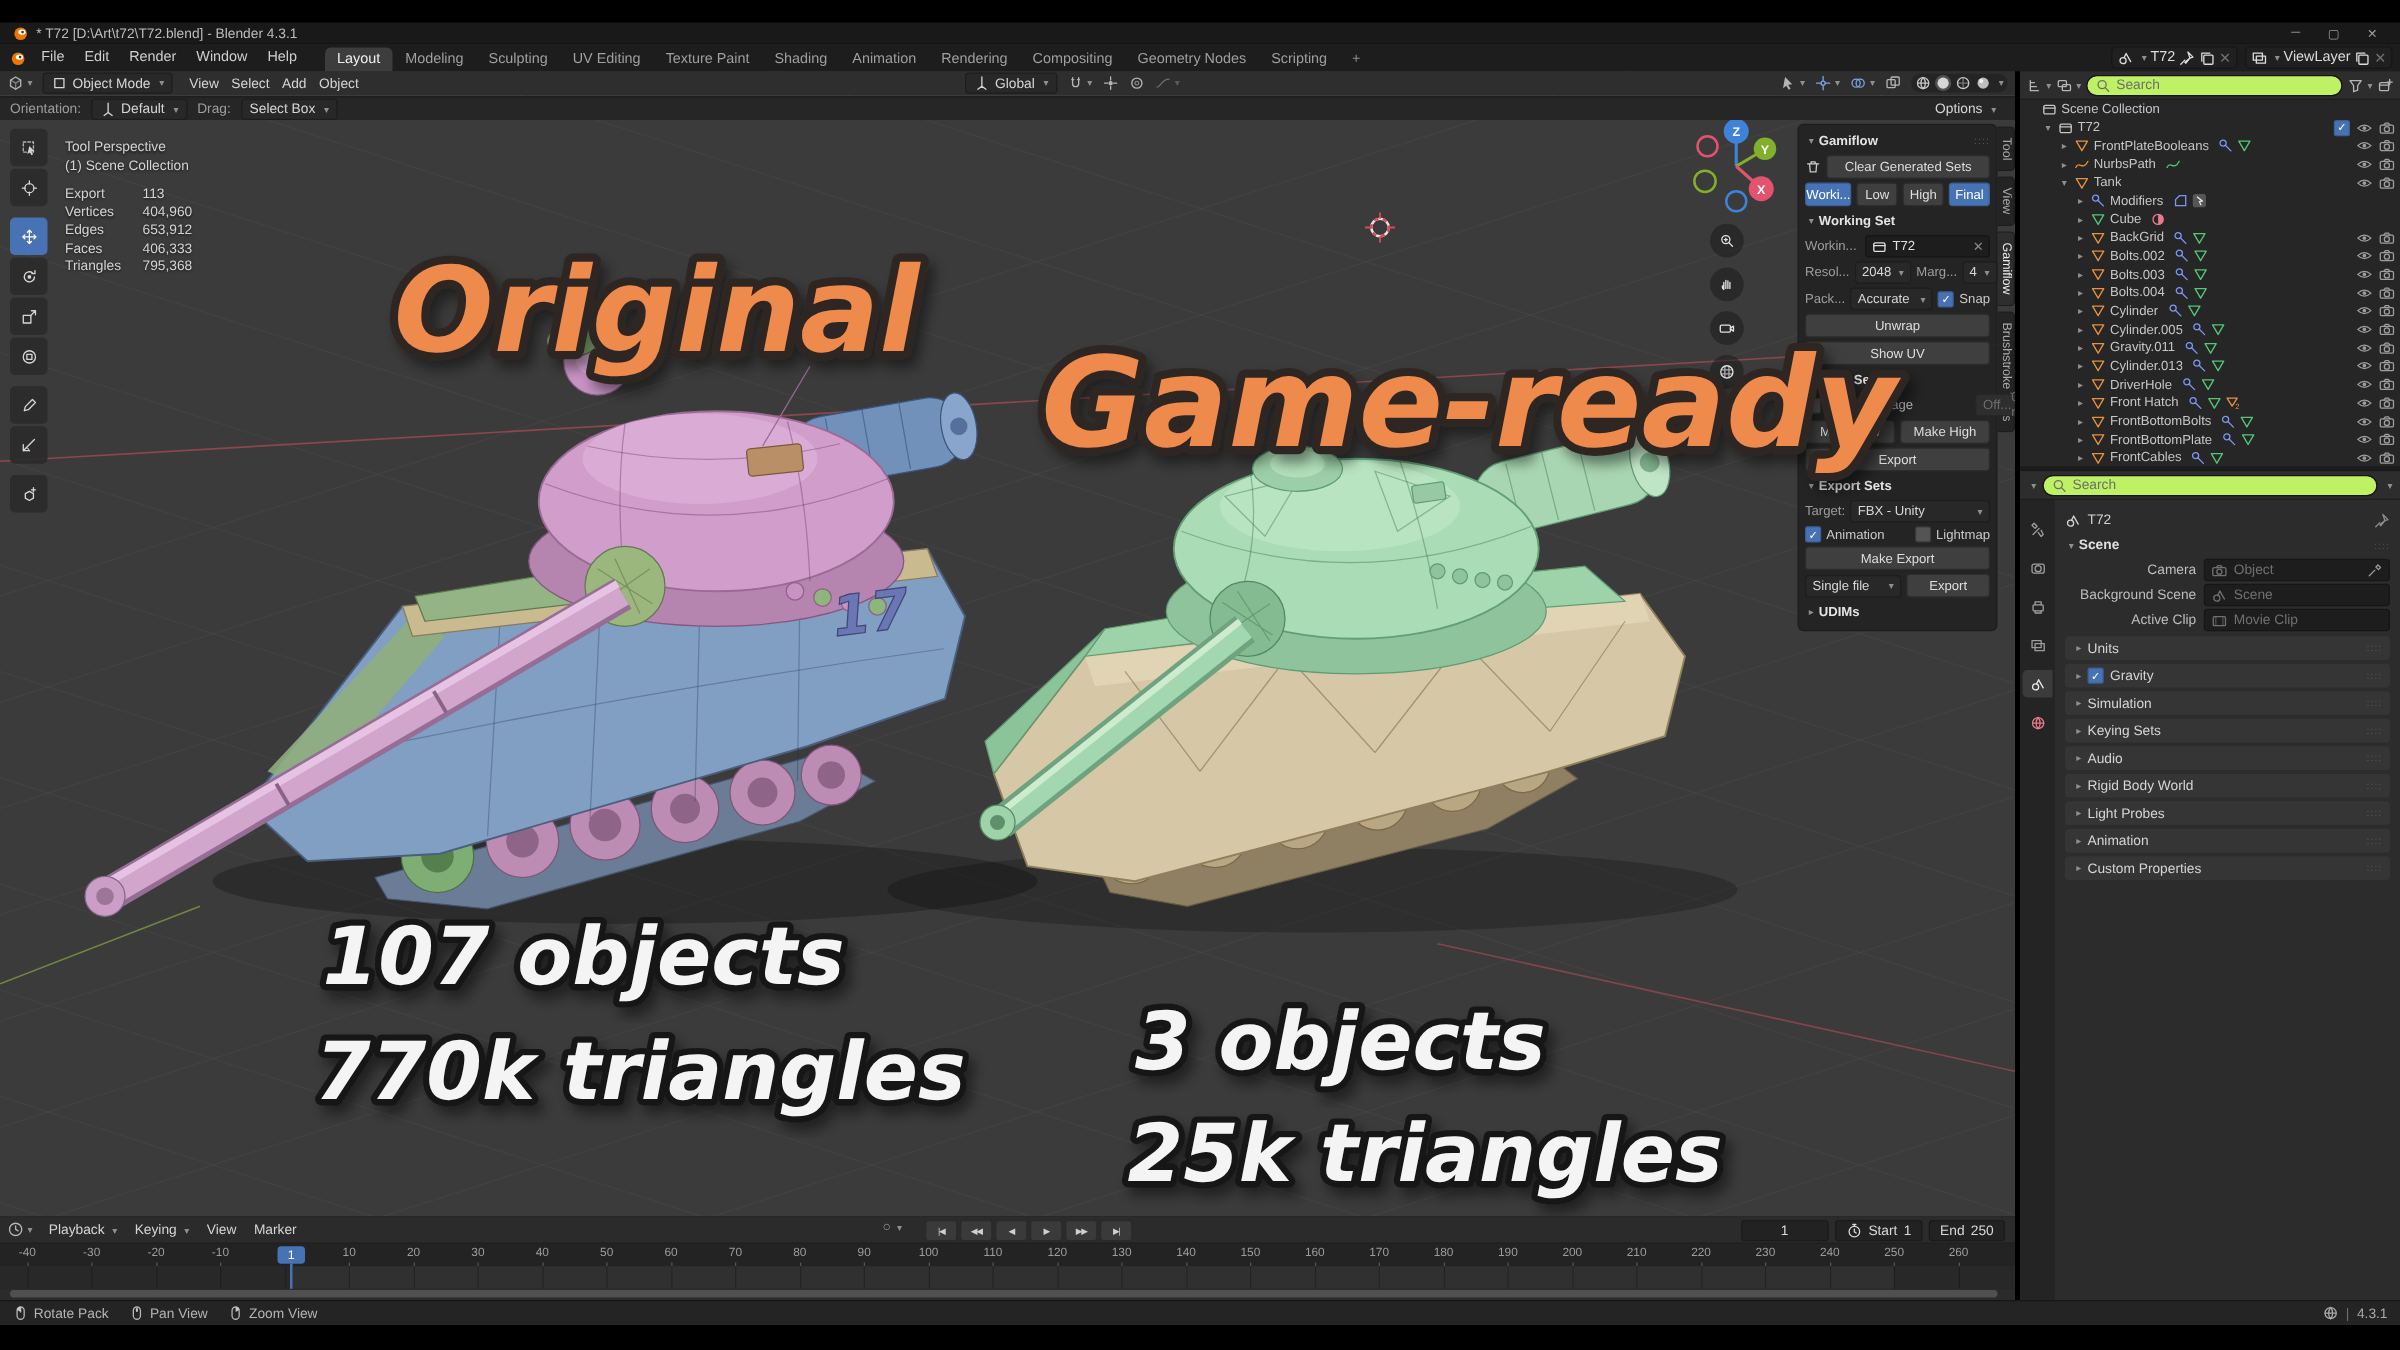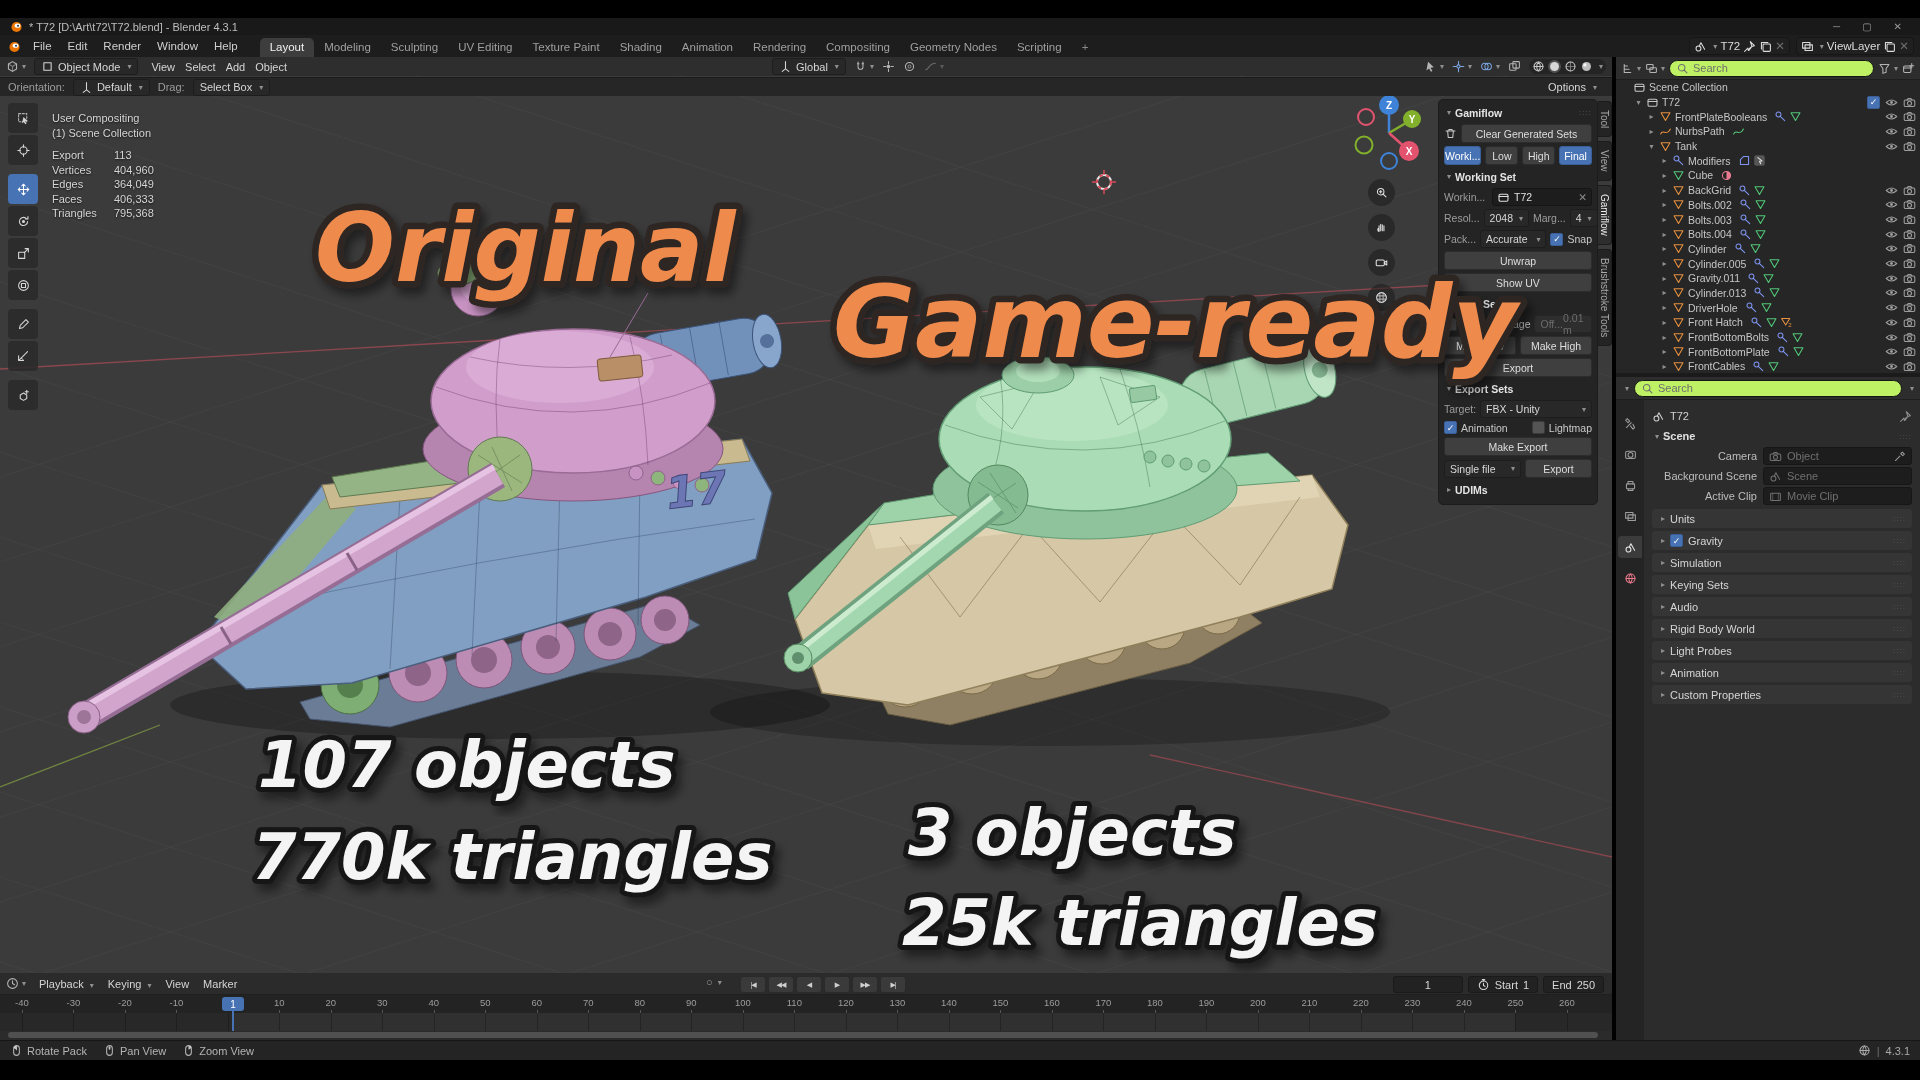--- a/index.html
+++ b/index.html
@@ -66,21 +66,21 @@
   #gpanel .phead .grip{margin-left:auto;color:#5c5c5c;letter-spacing:1px;font-size:8px;}
   .gbtn{background:#3f3f3f;border:1px solid #2c2c2c;border-radius:3px;height:17px;display:flex;
         align-items:center;justify-content:center;color:#dedede;flex:1;}
   .gbtn.blue{background:#4772b3;border-color:#3a5f98;color:#fff;}
   .grow{display:flex;align-items:center;gap:4px;margin:3px 0;}
   .gdd{background:#282828;border:1px solid #1d1d1d;border-radius:3px;height:16px;display:flex;
        align-items:center;padding:0 5px;gap:3px;color:#d8d8d8;flex:1;justify-content:space-between;}
   .gfield{background:#1d1d1d;border:1px solid #151515;border-radius:3px;height:16px;display:flex;
           align-items:center;padding:0 4px;gap:4px;flex:1;color:#e0e0e0;}
   .gdis{background:#2e2e2e;border:1px solid #262626;border-radius:3px;height:16px;display:flex;
-        align-items:center;justify-content:space-between;padding:0 5px;color:#6d6d6d;flex:1;}
+        align-items:center;justify-content:space-between;padding:0 5px;color:#6d6d6d;flex:1;margin-left:46px;}
   .cb{width:11px;height:11px;border-radius:2px;background:#545454;border:1px solid #3a3a3a;display:inline-flex;
       align-items:center;justify-content:center;font-size:9px;color:#fff;flex:0 0 auto;}
   .cb.on{background:#4772b3;border-color:#3a5f98;}
   #sidetabs{position:absolute;left:1598px;top:44px;z-index:19;display:flex;flex-direction:column;gap:4px;}
   .stab{writing-mode:vertical-rl;background:#242424;color:#a8a8a8;font-size:10px;padding:8px 1px;
         border-radius:0 4px 4px 0;border:1px solid #1b1b1b;border-left:none;text-align:center;}
   .stab.active{background:#2e2e2e;color:#ececec;}
   
   #timeline{position:absolute;left:0;top:973px;width:1612px;height:67px;background:#2b2b2b;}
   #tl-head{position:absolute;left:0;top:0;width:100%;height:22px;display:flex;align-items:center;
@@ -583,34 +583,34 @@
           <span class="ch">▾</span>
       </span>
       <span class="hspacer"></span>
       <span class="dd" style="background:transparent;border-color:transparent">
         <span>Options</span>
           <span class="ch">▾</span>
       </span>
     </div>
 
     <div id="stats">
-      <div>User Compositing</div>
+      <div>Tool Perspective</div>
       <div style="margin-bottom:8px">(1) Scene Collection</div>
       <div id="stats-rows">
           <div class="srow">
             <span class="k">Export</span>
             <span>113</span>
           </div>
           <div class="srow">
             <span class="k">Vertices</span>
             <span>404,960</span>
           </div>
           <div class="srow">
             <span class="k">Edges</span>
-            <span>364,049</span>
+            <span>653,912</span>
           </div>
           <div class="srow">
             <span class="k">Faces</span>
             <span>406,333</span>
           </div>
           <div class="srow">
             <span class="k">Triangles</span>
             <span>795,368</span>
           </div>
         </div>

